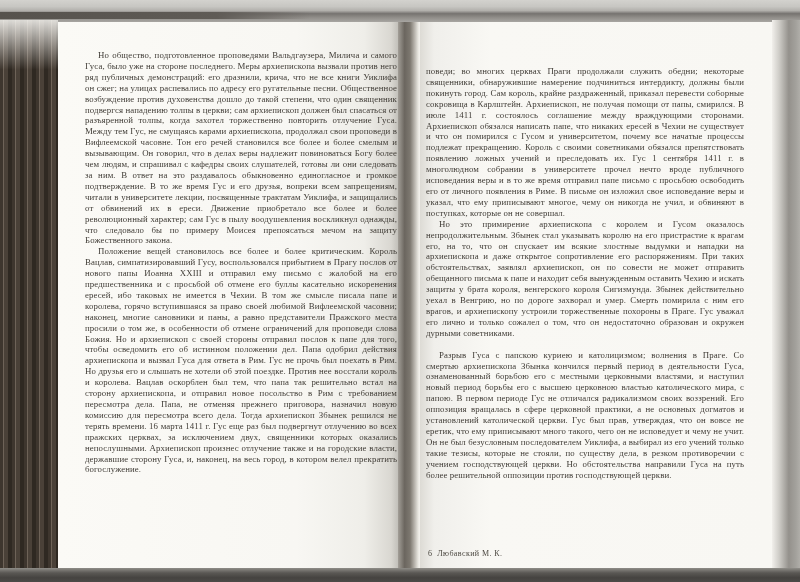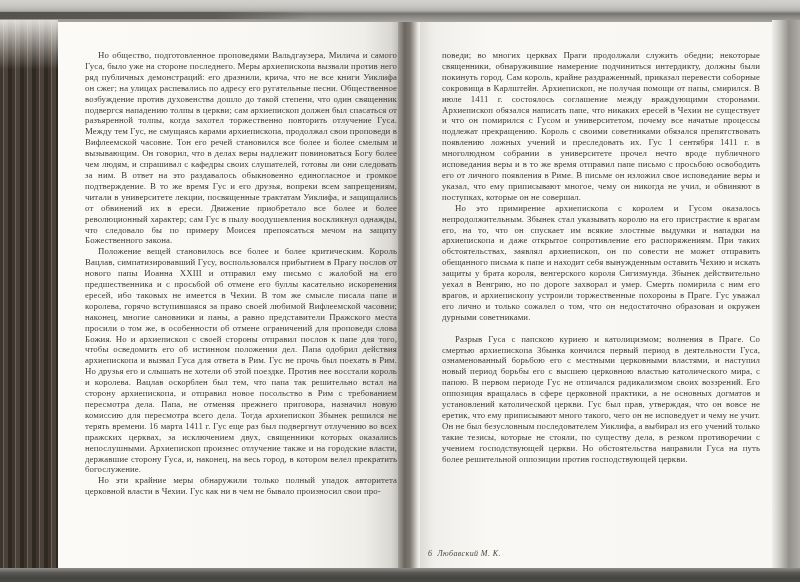--- a/index.html
+++ b/index.html
@@ -45,51 +45,50 @@
     position:absolute;left:0;top:568px;width:800px;height:14px;
     background:linear-gradient(180deg,#8f8d88 0%,#5a5854 35%,#454340 70%,#4c4a47 100%);
   }
   
   .text-col{
     position:absolute;top:28px;color:#3f3b35;
     font-size:8.8px;line-height:10.9px;text-align:justify;
     letter-spacing:.1px;
   }
   .page-left .text-col{left:27px;width:312px;}
-  .page-right .text-col{left:22px;width:318px;}
+  .page-right .text-col{left:6px;width:318px;margin-top:16px;}
   .para{margin:0;padding:0;}
   .para.indent{text-indent:13px;}
   .para.section{margin-top:11px;}
   .lead{font-weight:normal;}
   .page-num{
     position:absolute;top:517px;width:312px;left:27px;text-align:center;
     font-size:9.5px;color:#46423c;letter-spacing:1px;
   }
   .footer-right{
     position:absolute;top:527px;left:0;width:352px;height:14px;
     font-size:8px;color:#4a463f;
   }
-  .sig{position:absolute;left:8px;top:0;letter-spacing:.4px;white-space:pre;font-style:italic;}
+  .sig{position:absolute;left:8px;top:0;letter-spacing:.4px;white-space:pre;}
   .page-num-right{
     position:absolute;left:17px;width:318px;text-align:center;top:-1px;
     font-size:9.5px;letter-spacing:1px;color:#46423c;
   }
 </style>
 </head>
 <body>
 
 <div class="scan">
   <div class="top-band"></div>
   <div class="left-edge"></div>
 
   <div class="page page-left">
     <div class="text-col">
       <p class="para indent">Но общество, подготовленное проповедями Вальдгаузера, Милича и самого Гуса, было уже на стороне последнего. Меры архиепископа вызвали против него ряд публичных демонстраций: его дразнили, крича, что не все книги Уиклифа он сжег; на улицах распевались по адресу его ругательные песни. Общественное возбуждение против духовенства дошло до такой степени, что один священник подвергся нападению толпы в церкви; сам архиепископ должен был спасаться от разъяренной толпы, когда захотел торжественно повторить отлучение Гуса. Между тем Гус, не смущаясь карами архиепископа, продолжал свои проповеди в Вифлеемской часовне. Тон его речей становился все более и более смелым и вызывающим. Он говорил, что в делах веры надлежит повиноваться Богу более чем людям, и спрашивал с кафедры своих слушателей, готовы ли они следовать за ним. В ответ на это раздавалось обыкновенно единогласное и громкое подтверждение. В то же время Гус и его друзья, вопреки всем запрещениям, читали в университете лекции, посвященные трактатам Уиклифа, и защищались от обвинений их в ереси. Движение приобретало все более и более революционный характер; сам Гус в пылу воодушевления воскликнул однажды, что следовало бы по примеру Моисея препоясаться мечом на защиту Божественного закона.</p>
       <p class="para indent">Положение вещей становилось все более и более критическим. Король Вацлав, симпатизировавший Гусу, воспользовался прибытием в Прагу послов от нового папы Иоанна XXIII и отправил ему письмо с жалобой на его предшественника и с просьбой об отмене его буллы касательно искоренения ересей, ибо таковых не имеется в Чехии. В том же смысле писала папе и королева, горячо вступившаяся за право своей любимой Вифлеемской часовни; наконец, многие сановники и паны, а равно представители Пражского места просили о том же, в особенности об отмене ограничений для проповеди слова Божия. Но и архиепископ с своей стороны отправил послов к папе для того, чтобы осведомить его об истинном положении дел. Папа одобрил действия архиепископа и вызвал Гуса для ответа в Рим. Гус не прочь был поехать в Рим. Но друзья его и слышать не хотели об этой поездке. Против нее восстали король и королева. Вацлав оскорблен был тем, что папа так решительно встал на сторону архиепископа, и отправил новое посольство в Рим с требованием пересмотра дела. Папа, не отменяя прежнего приговора, назначил новую комиссию для пересмотра всего дела. Тогда архиепископ Збынек решился не терять времени. 16 марта 1411 г. Гус еще раз был подвергнут отлучению во всех пражских церквах, за исключением двух, священники которых оказались непослушными. Архиепископ произнес отлучение также и на городские власти, державшие сторону Гуса, и, наконец, на весь город, в котором велел прекратить богослужение.</p>
-      <p class="para indent">Но эти крайние меры обнаружили только полный упадок авторитета церковной власти в Чехии. Гус как ни в чем не бывало произносил свои про-</p>
     </div>
   </div>
 
   <div class="gutter"></div>
 
   <div class="page page-right">
     <div class="text-col">
       <p class="para">поведи; во многих церквах Праги продолжали служить обедни; некоторые священники, обнаружившие намерение подчиниться интердикту, должны были покинуть город. Сам король, крайне раздраженный, приказал перевести соборные сокровища в Карлштейн. Архиепископ, не получая помощи от папы, смирился. В июле 1411 г. состоялось соглашение между враждующими сторонами. Архиепископ обязался написать папе, что никаких ересей в Чехии не существует и что он помирился с Гусом и университетом, почему все начатые процессы подлежат прекращению. Король с своими советниками обязался препятствовать появлению ложных учений и преследовать их. Гус 1 сентября 1411 г. в многолюдном собрании в университете прочел нечто вроде публичного исповедания веры и в то же время отправил папе письмо с просьбою освободить его от личного появления в Риме. В письме он изложил свое исповедание веры и указал, что ему приписывают многое, чему он никогда не учил, и обвиняют в поступках, которые он не совершал.</p>
       <p class="para indent">Но это примирение архиепископа с королем и Гусом оказалось непродолжительным. Збынек стал указывать королю на его пристрастие к врагам его, на то, что он спускает им всякие злостные выдумки и нападки на архиепископа и даже открытое сопротивление его распоряжениям. При таких обстоятельствах, заявлял архиепископ, он по совести не может отправить обещанного письма к папе и находит себя вынужденным оставить Чехию и искать защиты у брата короля, венгерского короля Сигизмунда. Збынек действительно уехал в Венгрию, но по дороге захворал и умер. Смерть помирила с ним его врагов, и архиепископу устроили торжественные похороны в Праге. Гус уважал его лично и только сожалел о том, что он недостаточно образован и окружен дурными советниками.</p>
       <p class="para indent section"><span class="lead">Разрыв Гуса с папскою куриею и католицизмом; волнения в Праге.</span> <span>Со смертью архиепископа Збынка кончился первый период в деятельности Гуса, ознаменованный борьбою его с местными церковными властями, и наступил новый период борьбы его с высшею церковною властью католического мира, с папою. В первом периоде Гус не отличался радикализмом своих воззрений. Его оппозиция вращалась в сфере церковной практики, а не основных догматов и установлений католической церкви. Гус был прав, утверждая, что он вовсе не еретик, что ему приписывают много такого, чего он не исповедует и чему не учит. Он не был безусловным последователем Уиклифа, а выбирал из его учений только такие тезисы, которые не стояли, по существу дела, в резком противоречии с учением господствующей церкви. Но обстоятельства направили Гуса на путь более решительной оппозиции против господствующей церкви.</span></p>

